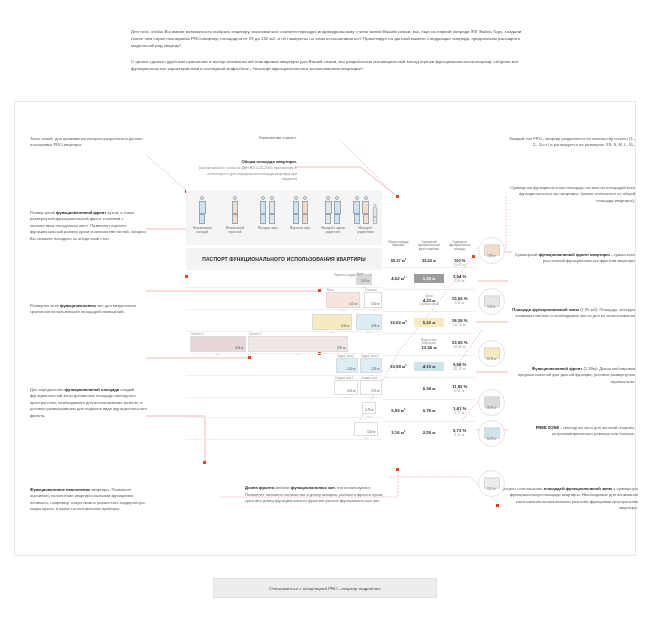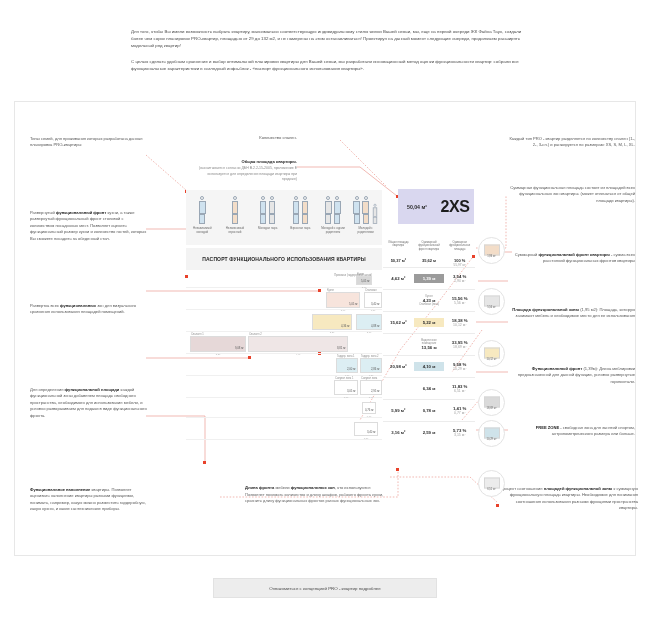--- a/index.html
+++ b/index.html
@@ -308,24 +308,20 @@
           <div class="person grey small">
             <span class="head"></span>
             <span class="body"></span>
             <span class="legs"></span>
           </div>
         </div>
         <div class="cap">Молодой с родителями</div>
       </div>
     </div>
 
-  <div class="sizebadge">
-    <div class="area">50,04 м²</div>
-    <div class="code">2XS</div>
-  </div>
 
   <div class="passport-bar">
     <span>ПАСПОРТ ФУНКЦИОНАЛЬНОГО ИСПОЛЬЗОВАНИЯ КВАРТИРЫ</span>
   </div>
 
   <div class="planrows" id="planrows">
       <div class="planrow" style="height: 16px;">
         <div style="position: absolute; right: 10px; top: 2px; font-size: 2.6px; color: rgb(141, 141, 141); white-space: nowrap;">Прихожая (гардеробный шкаф)</div>
         <div class="zone-blk" style="left: 170px; top: 4px; width: 16px; height: 9px; background: rgb(216, 216, 216);">
           <span class="zlab">Кухня</span>

